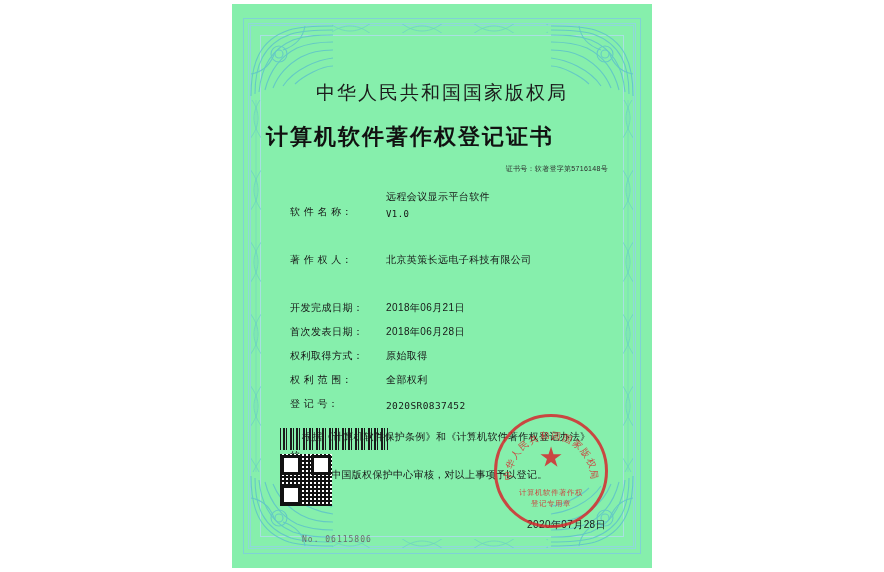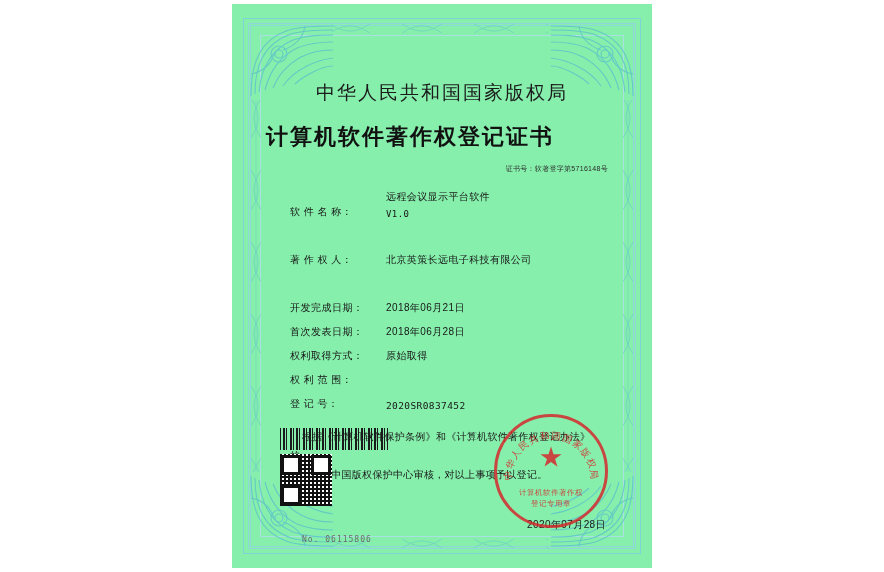--- a/index.html
+++ b/index.html
@@ -408,20 +408,21 @@
         <div class="field-value">2018年06月28日</div>
       </div>
 
       <div class="field-row tight">
         <div class="field-label">权利取得方式：</div>
         <div class="field-value">原始取得</div>
       </div>
 
       <div class="field-row tight">
         <div class="field-label">权 利 范 围：</div>
+        <div class="field-value">全部权利</div>
       </div>
 
       <div class="field-row tight">
         <div class="field-label">登 记 号：</div>
         <div class="field-value mono">2020SR0837452</div>
       </div>
 
     </div>
 
     <div class="statement">

